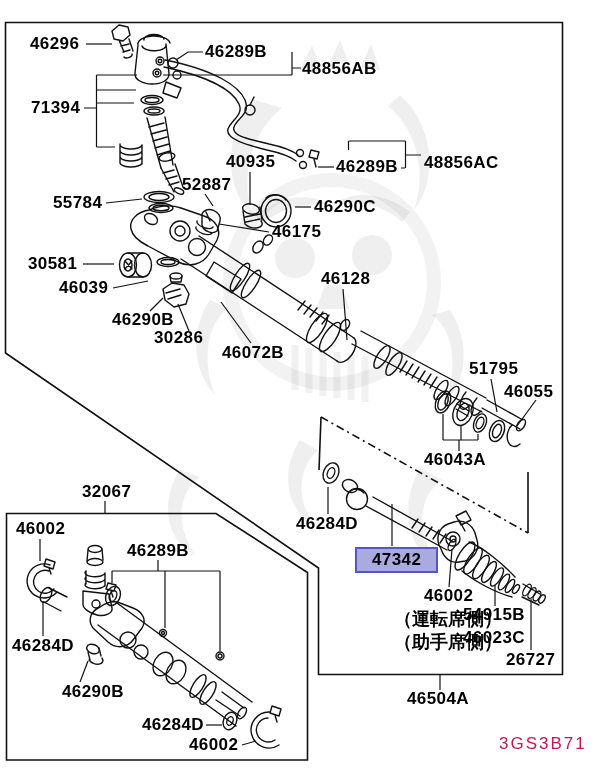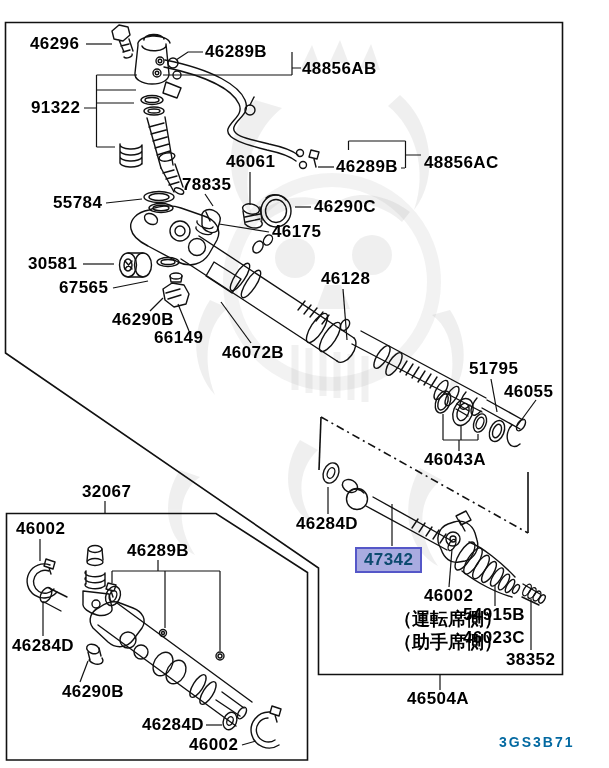--- a/index.html
+++ b/index.html
@@ -3,22 +3,22 @@
 <meta charset="utf-8">
 <style>
   html,body{margin:0;padding:0;background:#fff}
   #stage{position:relative;width:609px;height:768px;background:#fff;overflow:hidden;
          font-family:"Liberation Sans",sans-serif}
   #art{position:absolute;left:0;top:0}
   .lbl{position:absolute;font-weight:700;font-size:17px;letter-spacing:.4px;
        color:#000;white-space:nowrap;line-height:1}
   .jp{font-size:18px;letter-spacing:0;font-weight:700}
   .hl{background:var(--hl-bg,#a9abe0);border:2px solid var(--hl-border,#5557c8);
-      padding:2px 7px 3px;color:#0c4a6e}
-  .code{font-size:14px;letter-spacing:2px;color:#0369a1;font-weight:700}
+      padding:2px 15px 3px;color:#000000}
+  .code{font-size:17px;letter-spacing:2px;color:#be185d;font-weight:400}
   .s-ln{stroke:#111;stroke-width:1.6;fill:none}
   .l-ln{stroke:#111;stroke-width:1.2;fill:none}
   .p-ln{stroke:#111;stroke-width:1.4;fill:none;stroke-linejoin:round;stroke-linecap:round}
   .wm{opacity:.13}
 </style>
 </head>
 <body>
 
 <div id="stage">
 
@@ -252,47 +252,47 @@
     <circle cx="220" cy="656" r="4"></circle>
         <circle cx="220" cy="656" r="2"></circle>
     <ellipse cx="230" cy="721" rx="6.5" ry="9" transform="rotate(22 230 721)"></ellipse>
     <ellipse cx="230" cy="721" rx="3" ry="4.5" transform="rotate(22 230 721)"></ellipse>
     <path d="M270,712 a18,18 0 1 0 9,33 M268,718 a12,12 0 1 0 7,22"></path>
     <path d="M272,706 l9,3 -2,7 -9,-3 z M275,715 l2,7"></path>
   </g>
 </svg>
 
 <div class="lbl" style="left:30px;top:35px">46296</div>
-<div class="lbl" style="left:31px;top:99px">91322</div>
+<div class="lbl" style="left:31px;top:99px">71394</div>
 <div class="lbl" style="left:205px;top:43px">46289B</div>
 <div class="lbl" style="left:302px;top:60px">48856AB</div>
 <div class="lbl" style="left:336px;top:158px">46289B</div>
 <div class="lbl" style="left:424px;top:154px">48856AC</div>
-<div class="lbl" style="left:226px;top:153px">46061</div>
-<div class="lbl" style="left:182px;top:176px">78835</div>
+<div class="lbl" style="left:226px;top:153px">40935</div>
+<div class="lbl" style="left:182px;top:176px">52887</div>
 <div class="lbl" style="left:314px;top:198px">46290C</div>
 <div class="lbl" style="left:53px;top:194px">55784</div>
 <div class="lbl" style="left:272px;top:223px">46175</div>
 <div class="lbl" style="left:28px;top:255px">30581</div>
-<div class="lbl" style="left:59px;top:279px">67565</div>
+<div class="lbl" style="left:59px;top:279px">46039</div>
 <div class="lbl" style="left:321px;top:270px">46128</div>
 <div class="lbl" style="left:112px;top:311px">46290B</div>
-<div class="lbl" style="left:154px;top:329px">66149</div>
+<div class="lbl" style="left:154px;top:329px">30286</div>
 <div class="lbl" style="left:222px;top:344px">46072B</div>
 <div class="lbl" style="left:469px;top:360px">51795</div>
 <div class="lbl" style="left:504px;top:383px">46055</div>
 <div class="lbl" style="left:424px;top:451px">46043A</div>
 <div class="lbl" style="left:296px;top:515px">46284D</div>
 <div class="lbl hl" style="left:355px;top:547px">47342</div>
 <div class="lbl" style="left:424px;top:587px">46002</div>
 <div class="lbl jp" style="left:394px;top:610px">（運転席側）</div>
 <div class="lbl" style="left:463px;top:606px">54915B</div>
 <div class="lbl jp" style="left:394px;top:633px">（助手席側）</div>
 <div class="lbl" style="left:463px;top:629px">46023C</div>
-<div class="lbl" style="left:506px;top:651px">38352</div>
+<div class="lbl" style="left:506px;top:651px">26727</div>
 <div class="lbl" style="left:407px;top:690px">46504A</div>
 <div class="lbl" style="left:82px;top:483px">32067</div>
 <div class="lbl" style="left:16px;top:520px">46002</div>
 <div class="lbl" style="left:127px;top:542px">46289B</div>
 <div class="lbl" style="left:12px;top:637px">46284D</div>
 <div class="lbl" style="left:62px;top:683px">46290B</div>
 <div class="lbl" style="left:142px;top:716px">46284D</div>
 <div class="lbl" style="left:189px;top:736px">46002</div>
 <div class="lbl code" style="left:499px;top:735px">3GS3B71</div>
 

